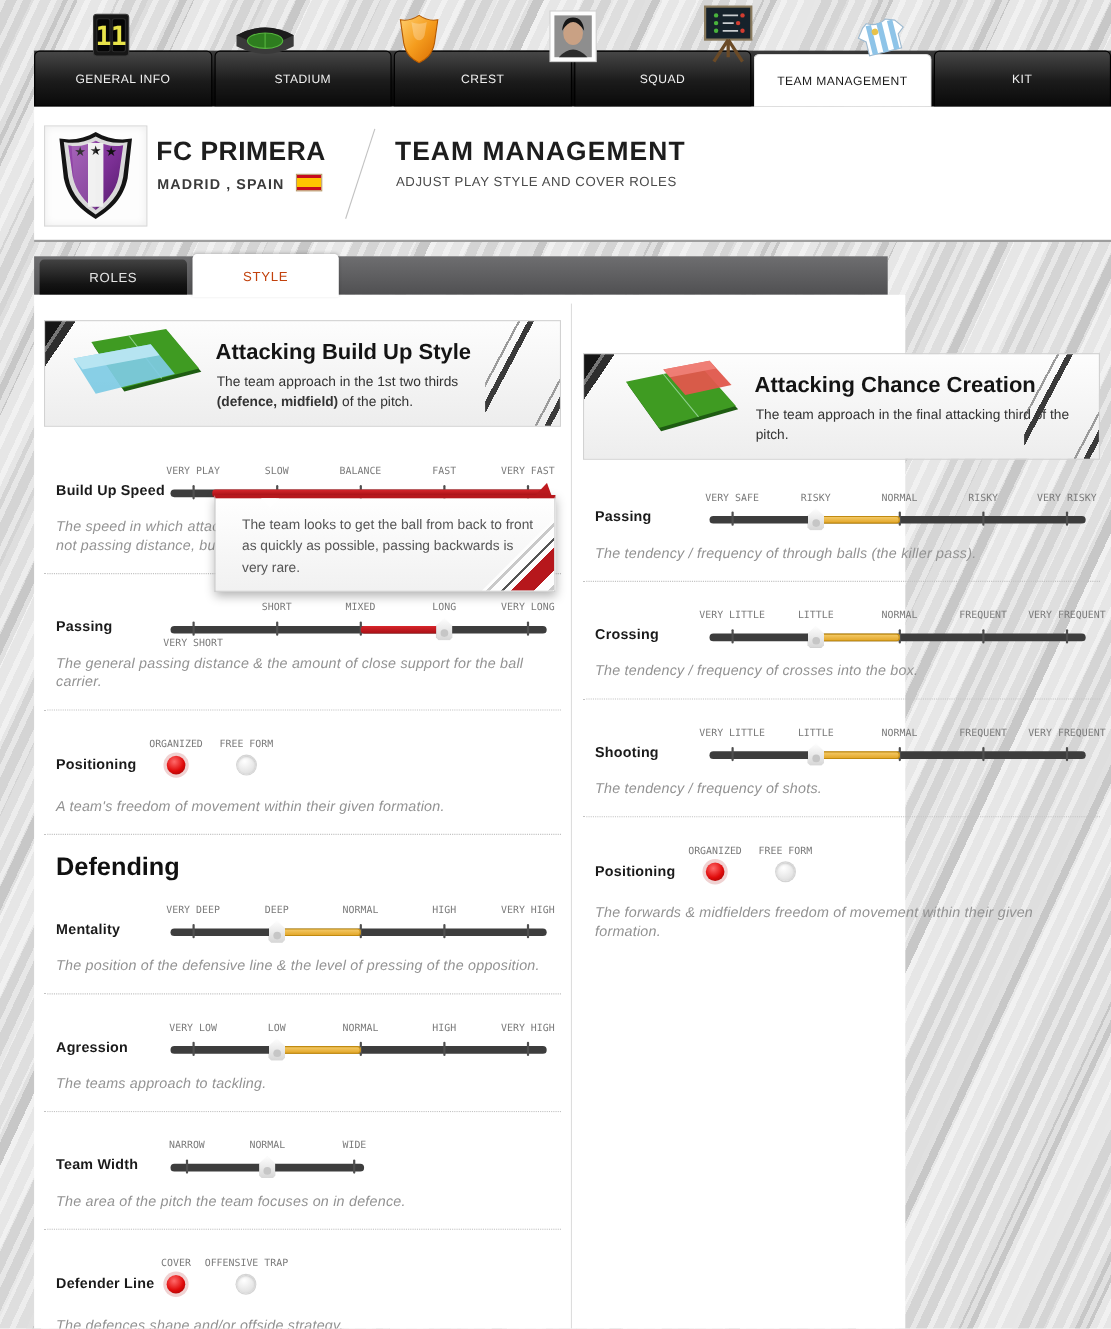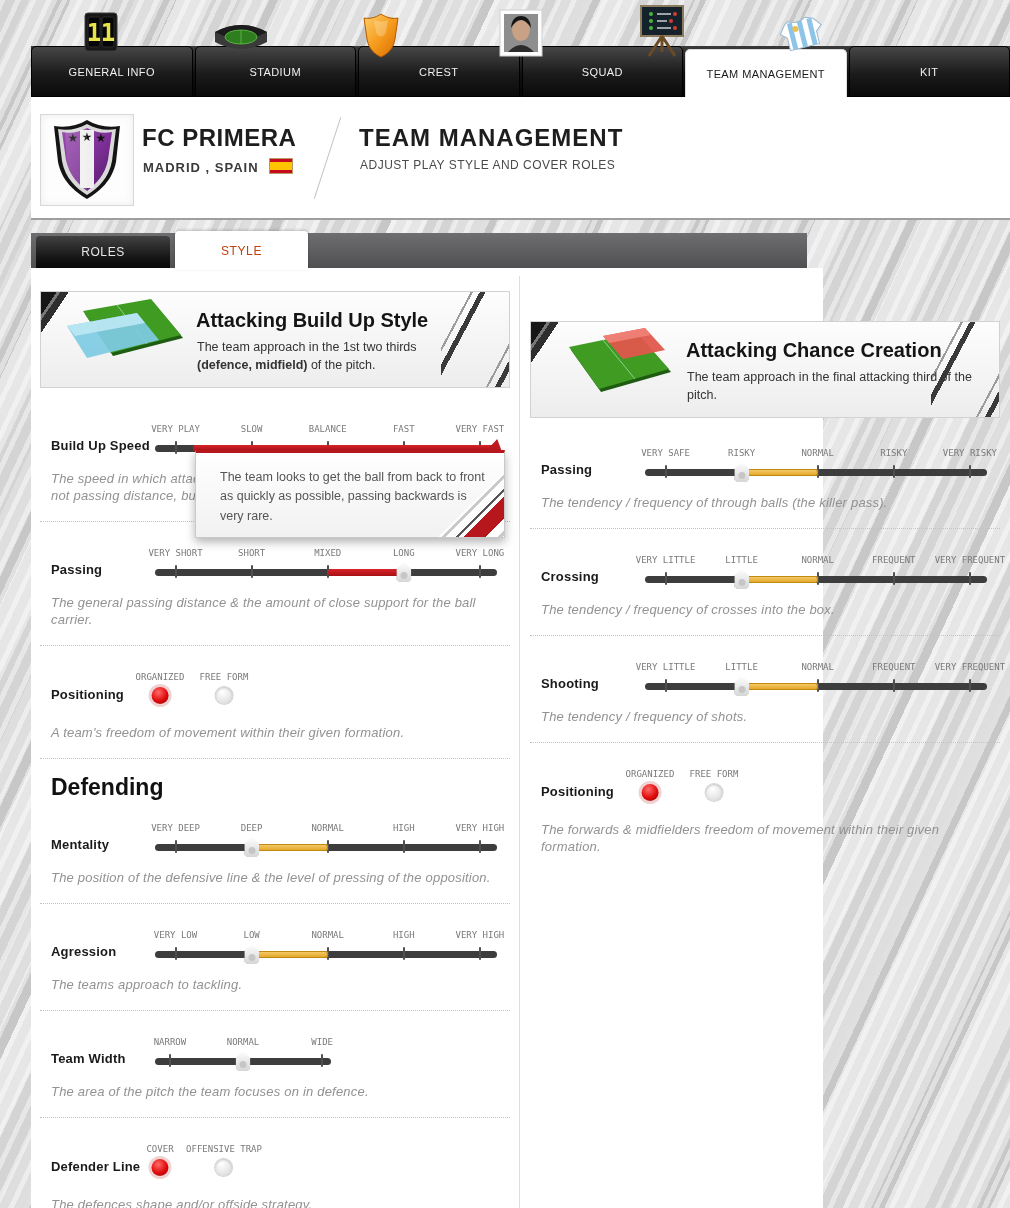--- a/index.html
+++ b/index.html
@@ -267,21 +267,21 @@
             <div class="setting-desc">
               <div>The speed in which attacks</div>
               <div>not passing distance, but me</div>
             </div>
             <div class="dotted-divider"></div>
           </div>
           <div class="setting">
             <div class="slider-row">
               <div class="setting-label">Passing</div>
               <div class="slider">
-                <span class="tick-label" style="left: 6%;">VERY SHORT</span>
+                <span class="tick-label" style="left: 6%; margin-top: 32px;">VERY SHORT</span>
                 <span class="tick-label" style="left: 28.25%;">SHORT</span>
                 <span class="tick-label" style="left: 50.5%;">MIXED</span>
                 <span class="tick-label" style="left: 72.75%;">LONG</span>
                 <span class="tick-label" style="left: 95%;">VERY LONG</span>
                 <div class="track">
                   <span class="tickmark" style="left: 6%;"></span>
                   <span class="tickmark" style="left: 28.25%;"></span>
                   <span class="tickmark" style="left: 50.5%;"></span>
                   <span class="tickmark" style="left: 72.75%;"></span>
                   <span class="tickmark" style="left: 95%;"></span>

